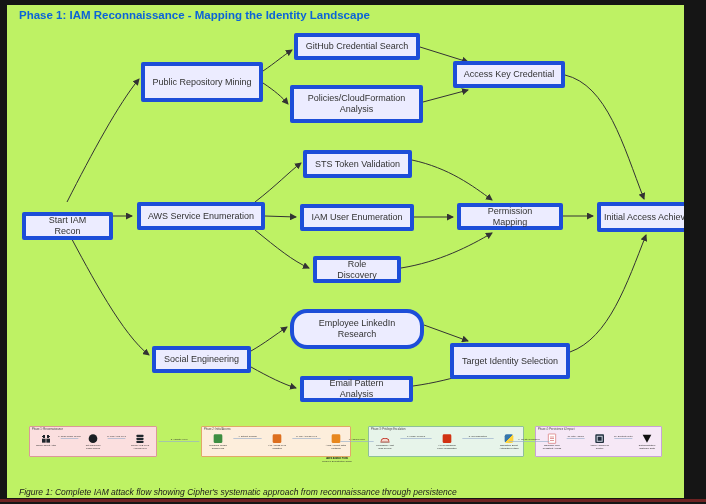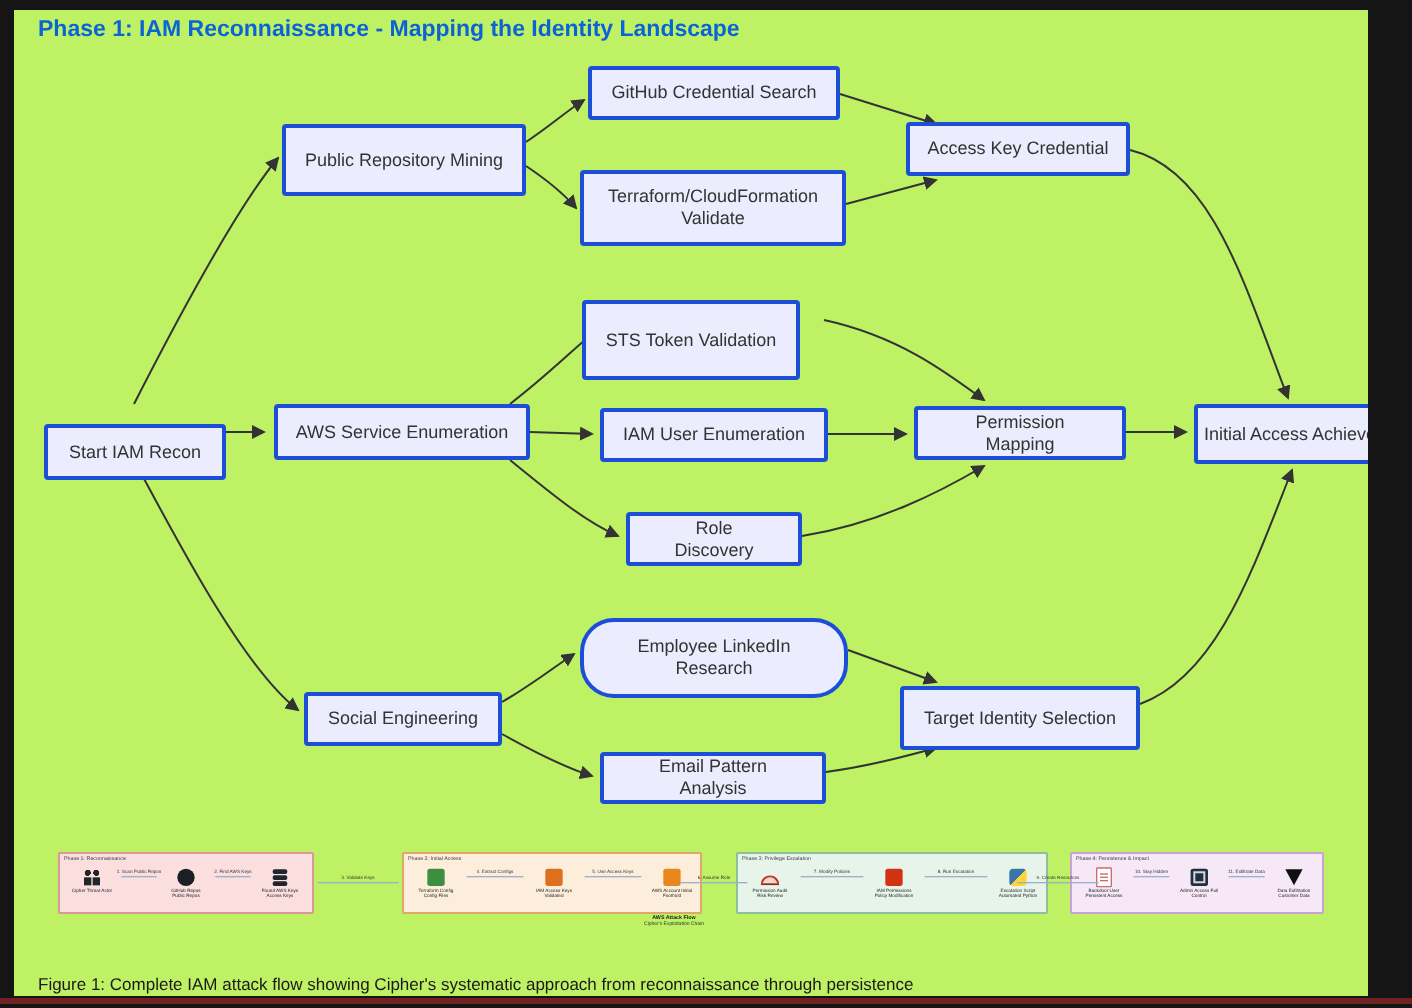--- a/index.html
+++ b/index.html
@@ -18,29 +18,29 @@
     background:#6e2222;
   }
   .doc-title{
     position:absolute;left:12px;top:4px;
     font-size:11.5px;font-weight:bold;color:#0b63d8;
     white-space:nowrap;
   }
   .edges{position:absolute;left:0;top:0;}
   .node{
     position:absolute;
-    background:#ECECFF;border:2px solid #1d4ed8;border-radius:2px;
+    background:#ECECFF;border:4px solid #1d4ed8;border-radius:2px;
     display:flex;align-items:center;justify-content:center;text-align:center;
     font-size:9px;color:#333;line-height:11px;
     box-sizing:border-box;padding:2px 10px;
   }
   .node.wide-pad{padding:2px 14px;border-radius:17px;}
   .fig-caption{
     position:absolute;left:12px;top:482px;width:660px;
-    font-size:8.5px;color:#1a1a1a;
+    font-size:8.5px;font-style:italic;color:#1a1a1a;
   }
   
   .panel{
     position:absolute;box-sizing:border-box;height:31px;
     border-radius:1px;overflow:hidden;
   }
   .p1{background:#fbdfdf;border:0.5px solid #dc9898;}
   .p2{background:#fdeedc;border:0.5px solid #e0a868;}
   .p3{background:#e7f4ea;border:0.5px solid #8fbf9a;}
   .p4{background:#f6e8f6;border:0.5px solid #c9a3d4;}
@@ -138,24 +138,24 @@
       <path d="M244,362 C262,372 276,379 289,383"></path>
       <path d="M417,320 L461,336"></path>
       <path d="M406,381 C428,378 446,373 461,369"></path>
       <path d="M563,347 C602,333 620,278 639,230"></path>
     </g>
   </svg>
 
   <div class="node" style="left:15px;top:207px;width:91px;height:28px">Start IAM Recon</div>
   <div class="node" style="left:134px;top:57px;width:122px;height:28px;padding:16px 4px">Public Repository Mining</div>
   <div class="node" style="left:287px;top:28px;width:126px;height:27px;padding:2px 4px">GitHub Credential Search</div>
-  <div class="node" style="left:283px;top:80px;width:133px;height:38px">Terraform/CloudFormation Validate</div>
+  <div class="node" style="left:283px;top:80px;width:133px;height:38px">Policies/CloudFormation Analysis</div>
   <div class="node" style="left:446px;top:56px;width:112px;height:27px;padding:2px 4px">Access Key Credential</div>
   <div class="node" style="left:130px;top:197px;width:128px;height:28px;padding:2px 4px">AWS Service Enumeration</div>
-  <div class="node" style="left:284px;top:145px;width:109px;height:28px;padding:18px 4px">STS Token Validation</div>
+  <div class="node" style="left:296px;top:145px;width:109px;height:28px;padding:2px 4px">STS Token Validation</div>
   <div class="node" style="left:293px;top:199px;width:114px;height:27px;padding:2px 4px">IAM User Enumeration</div>
   <div class="node" style="left:306px;top:251px;width:88px;height:27px;padding:2px 20px">Role Discovery</div>
   <div class="node" style="left:450px;top:198px;width:106px;height:27px;padding:2px 16px">Permission Mapping</div>
   <div class="node" style="left:590px;top:197px;width:110px;height:30px;padding:2px 3px;justify-content:flex-start">Initial Access Achieved</div>
   <div class="node" style="left:145px;top:341px;width:99px;height:27px;padding:2px 4px">Social Engineering</div>
   <div class="node wide-pad" style="left:283px;top:304px;width:134px;height:40px">Employee LinkedIn Research</div>
   <div class="node" style="left:293px;top:371px;width:113px;height:26px;padding:2px 20px">Email Pattern Analysis</div>
   <div class="node" style="left:443px;top:338px;width:120px;height:29px;padding:14px 4px">Target Identity Selection</div>
 
   <div class="panel p1" style="left:22px;top:421px;width:128px">

